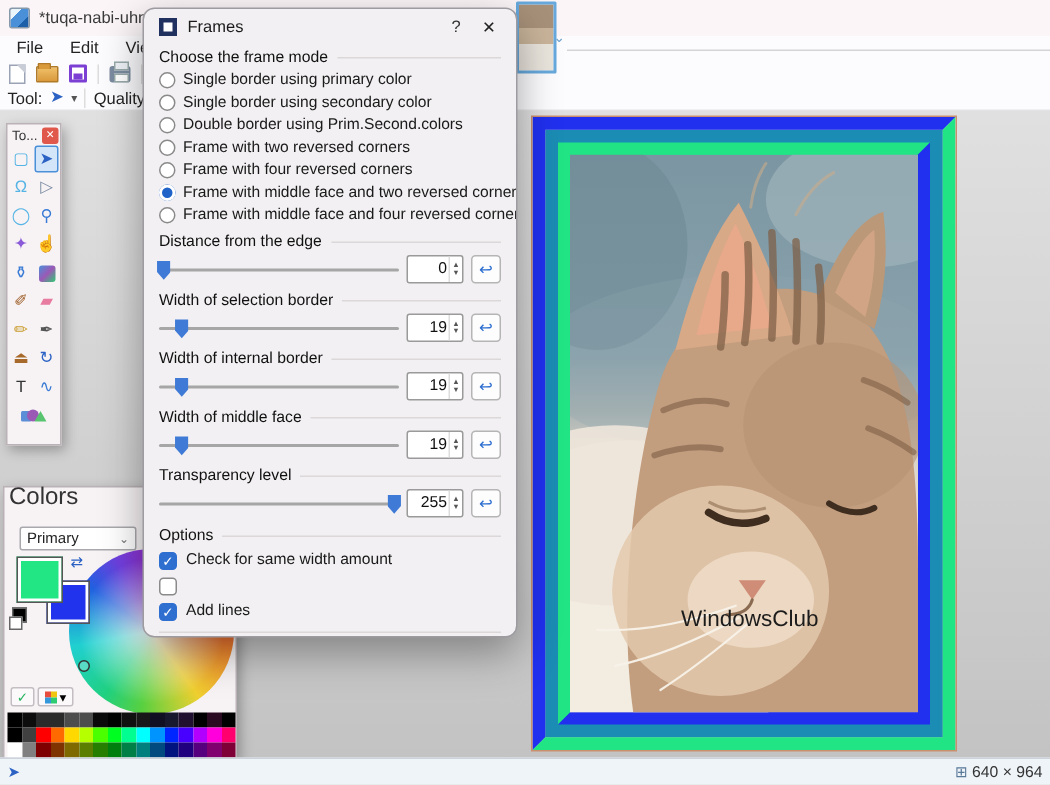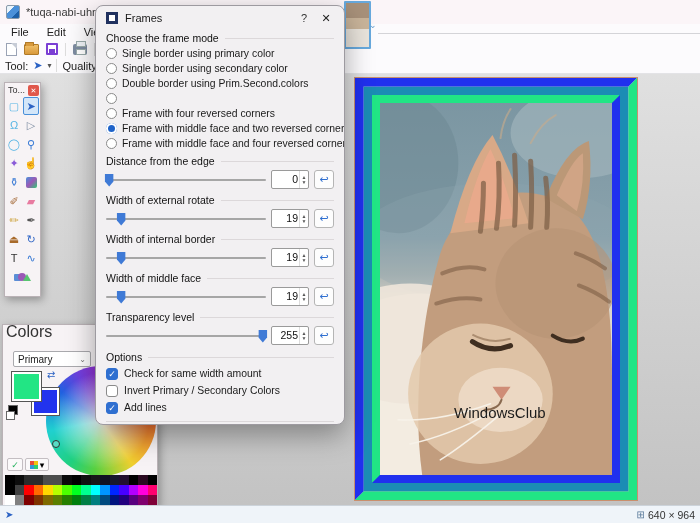--- a/index.html
+++ b/index.html
@@ -391,20 +391,21 @@
           <div class="radio-row">
             <span class="radio"></span>
             <span class="radio-label">Single border using secondary color</span>
           </div>
           <div class="radio-row">
             <span class="radio"></span>
             <span class="radio-label">Double border using Prim.Second.colors</span>
           </div>
           <div class="radio-row">
             <span class="radio"></span>
+            <span class="radio-label">Frame with two reversed corners</span>
           </div>
           <div class="radio-row">
             <span class="radio"></span>
             <span class="radio-label">Frame with four reversed corners</span>
           </div>
           <div class="radio-row">
             <span class="radio sel"></span>
             <span class="radio-label">Frame with middle face and two reversed corners</span>
           </div>
           <div class="radio-row">
@@ -427,21 +428,21 @@
                 <div class="spin">
                   <span>▲</span>
                   <span>▼</span>
                 </div>
               </div>
               <div class="resetbtn">↩</div>
             </div>
           </div>
           <div class="slider-sec">
             <div class="group">
-              <span class="group-label">Width of external rotate</span>
+              <span class="group-label">Width of selection border</span>
               <span class="gline"></span>
             </div>
             <div class="slider-row">
               <div class="track">
                 <div class="thumb" style="left: 9.5%;"></div>
               </div>
               <div class="numbox">
                 <span class="numval">19</span>
                 <div class="spin">
                   <span>▲</span>
@@ -513,21 +514,20 @@
         <span class="group-label">Options</span>
         <span class="gline"></span>
       </div>
       <div id="checks">
           <div class="cb-row">
             <span class="cb on">✓</span>
             <span class="cb-label">Check for same width amount</span>
           </div>
           <div class="cb-row">
             <span class="cb"></span>
-            <span class="cb-label">Invert Primary / Secondary Colors</span>
           </div>
           <div class="cb-row">
             <span class="cb on">✓</span>
             <span class="cb-label">Add lines</span>
           </div>
         </div>
       <div class="dlg-footer">
         
         
       </div>

